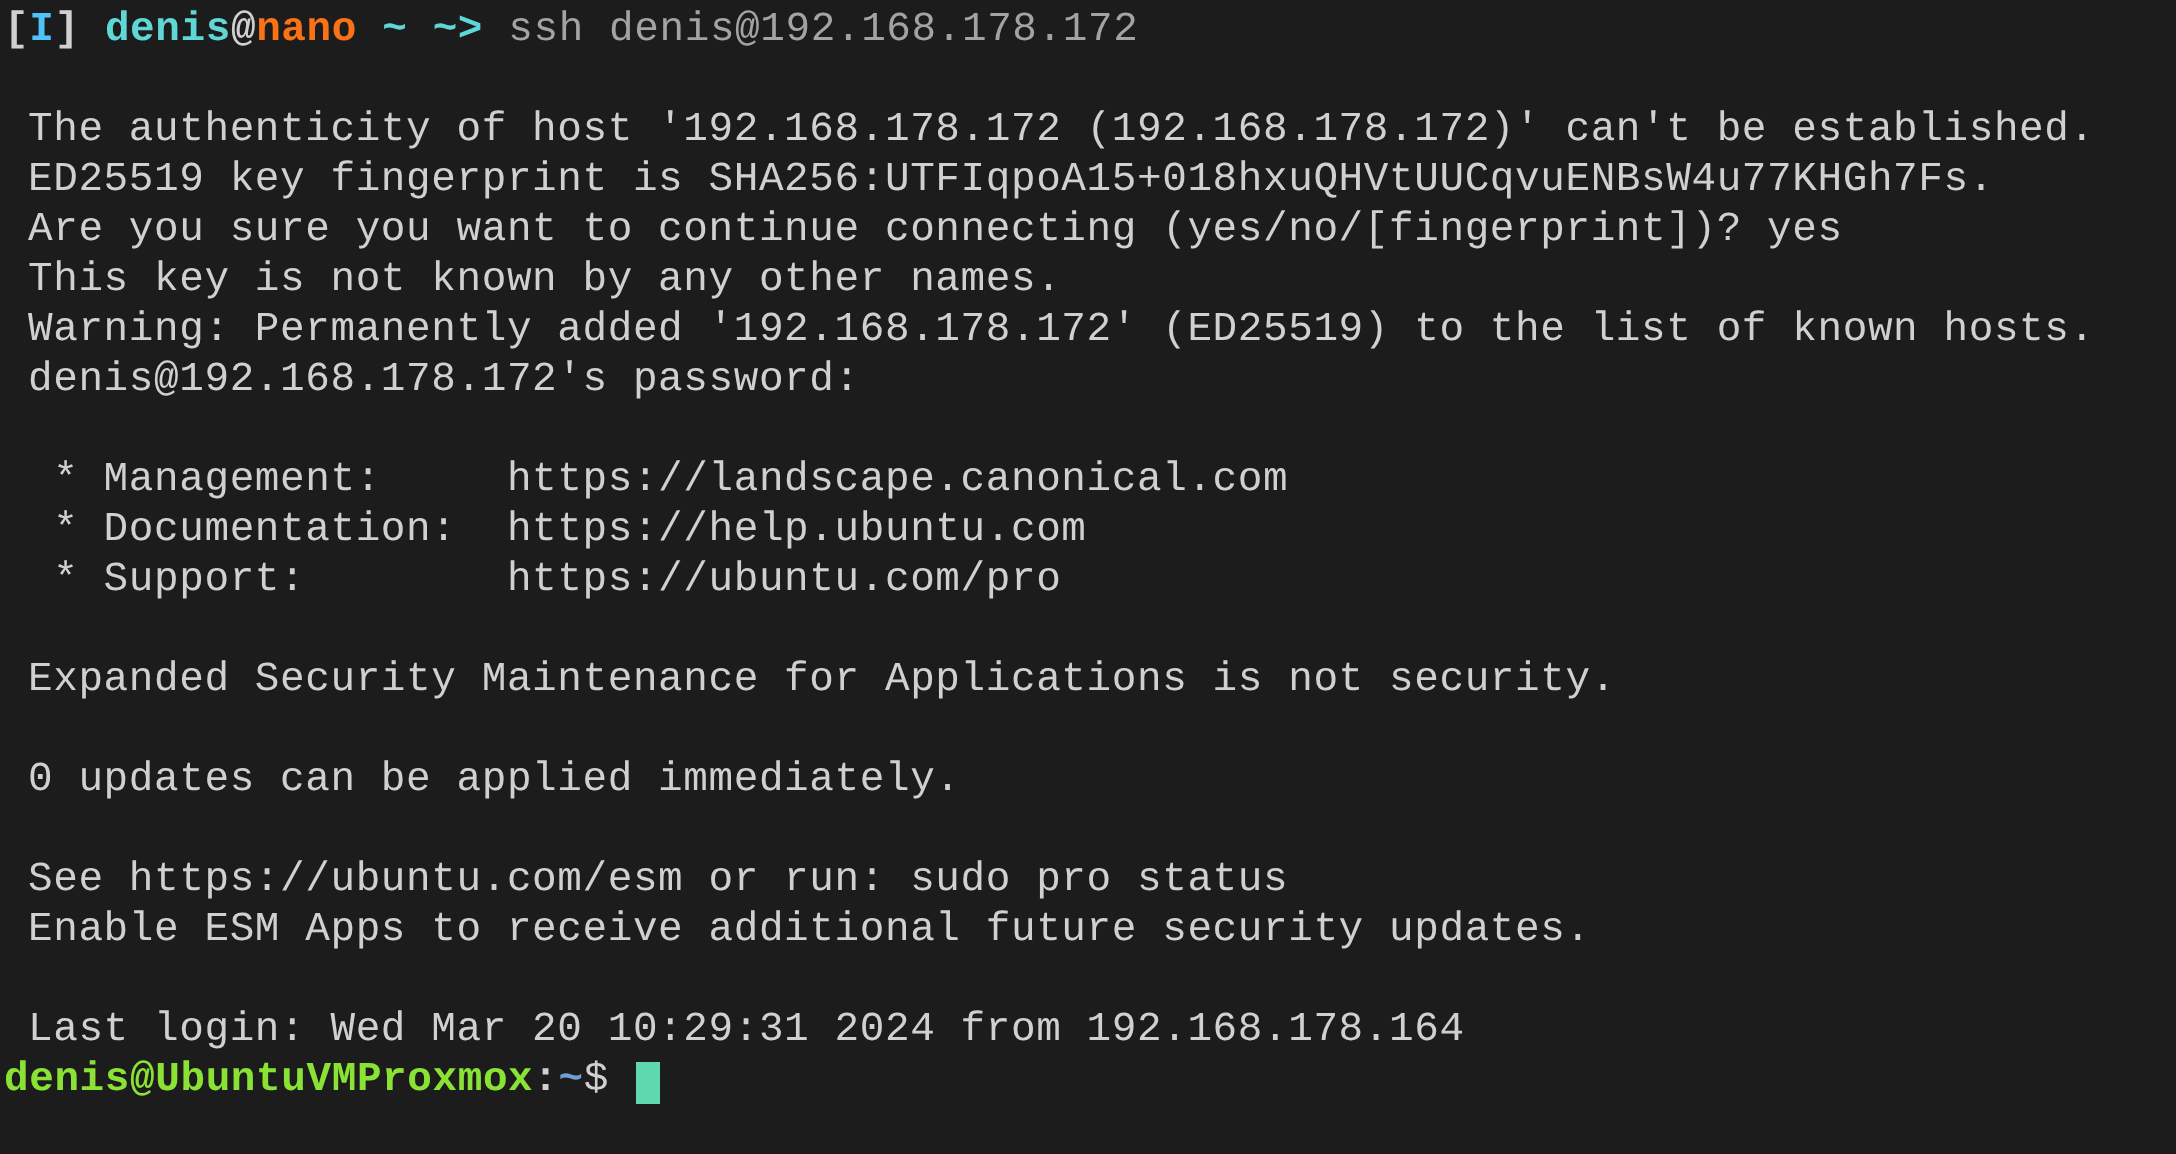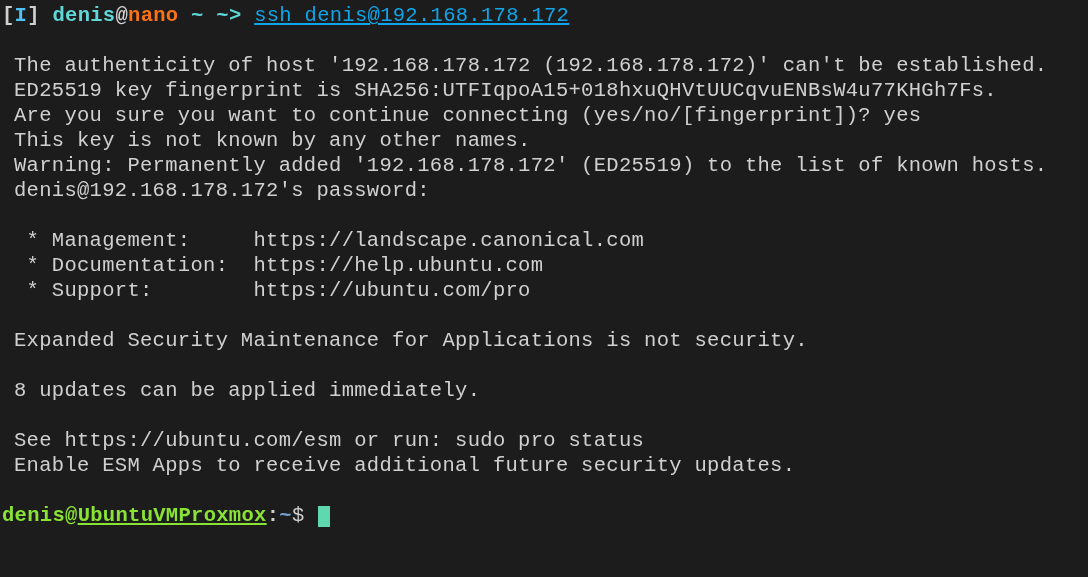--- a/index.html
+++ b/index.html
@@ -44,39 +44,37 @@
     }
     .prompt-path {
       color: #5fd7d7;
       font-weight: bold;
     }
     .prompt-arrow {
       color: #5fd7d7;
       font-weight: bold;
     }
     .command {
-      color: #0ea5e9;
-      text-decoration: underline;
+      color: #a3a3a3;
     }
     .output {
       color: #d0d0d0;
       margin-left: 12px;
     }
     .prompt2-user {
       color: #8ae234;
       font-weight: bold;
     }
     .prompt2-at {
       color: #8ae234;
       font-weight: bold;
     }
     .prompt2-host {
       color: #8ae234;
       font-weight: bold;
-      text-decoration: underline;
     }
     .prompt2-colon {
       color: #d0d0d0;
       font-weight: bold;
     }
     .prompt2-path {
       color: #729fcf;
       font-weight: bold;
     }
     .prompt2-dollar {
@@ -103,19 +101,20 @@
   <div class="line output">This key is not known by any other names.</div>
   <div class="line output">Warning: Permanently added '192.168.178.172' (ED25519) to the list of known hosts.</div>
   <div class="line output">denis@192.168.178.172's password:</div>
   <div class="line output">&nbsp;</div>
   <div class="line output"> * Management:     https://landscape.canonical.com</div>
   <div class="line output"> * Documentation:  https://help.ubuntu.com</div>
   <div class="line output"> * Support:        https://ubuntu.com/pro</div>
   <div class="line output">&nbsp;</div>
   <div class="line output">Expanded Security Maintenance for Applications is not security.</div>
   <div class="line output">&nbsp;</div>
-  <div class="line output">8 updates can be applied immediately.</div>
+  <div class="line output">0 updates can be applied immediately.</div>
   <div class="line output">&nbsp;</div>
   <div class="line output">See https://ubuntu.com/esm or run: sudo pro status</div>
   <div class="line output">Enable ESM Apps to receive additional future security updates.</div>
   <div class="line output">&nbsp;</div>
+  <div class="line output">Last login: Wed Mar 20 10:29:31 2024 from 192.168.178.164</div>
   <div class="line"><span class="prompt2-user">denis</span><span class="prompt2-at">@</span><span class="prompt2-host">UbuntuVMProxmox</span><span class="prompt2-colon">:</span><span class="prompt2-path">~</span><span class="prompt2-dollar">$</span> <span class="cursor"></span></div>
 </div>
 
 </body></html>

